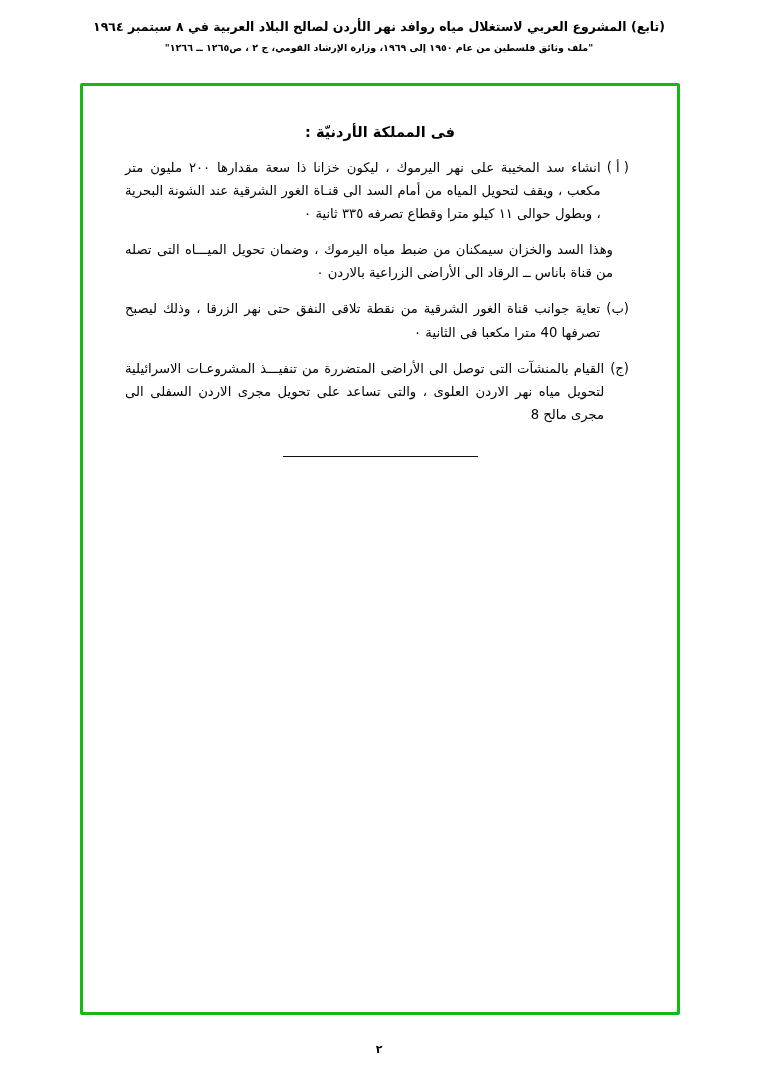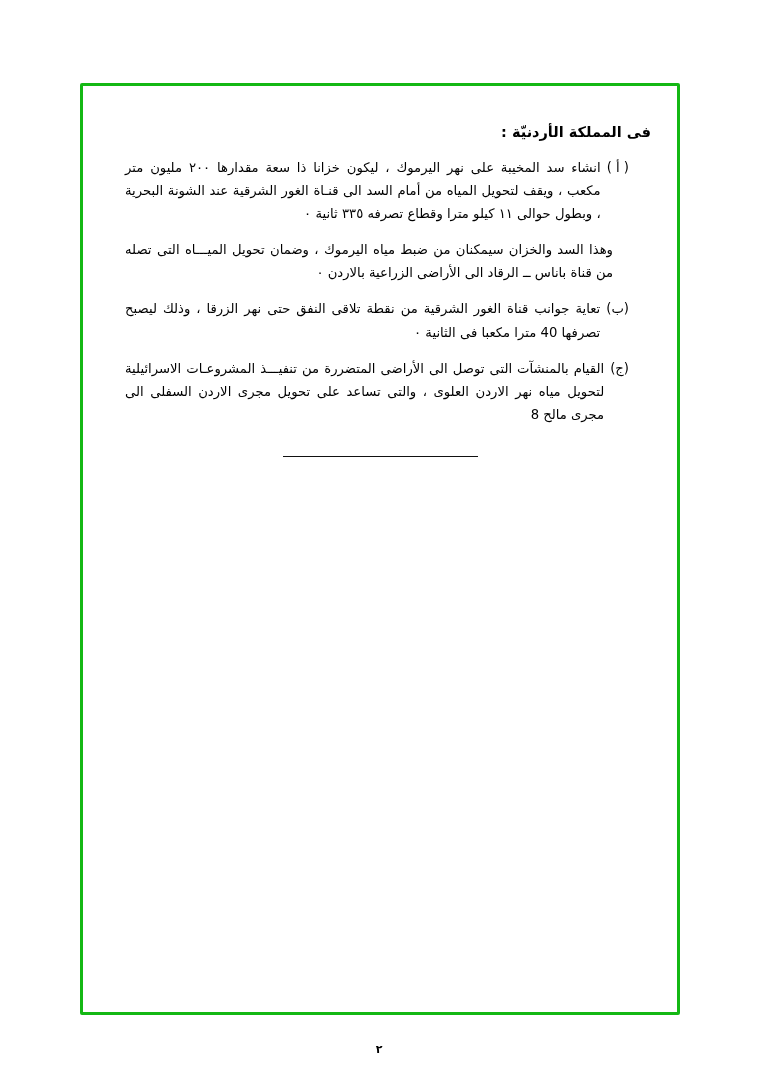--- a/index.html
+++ b/index.html
@@ -73,21 +73,21 @@
     top: 20px;
     right: 26px;
     left: 26px;
     direction: rtl;
     text-align: right;
   }
 
   .section-title {
     font-size: 14.5px;
     font-weight: bold;
-    text-align: right;
+    text-align: center;
     margin: 18px 0 16px 0;
     letter-spacing: 0.3px;
   }
 
   .para {
     display: flex;
     flex-direction: row;
     margin-bottom: 13px;
     font-size: 13.2px;
     line-height: 1.75;
@@ -129,20 +129,24 @@
     text-align: center;
     font-size: 11px;
     font-weight: bold;
   }
 </style>
 </head>
 <body>
 
 <div class="page">
 
+  <div class="doc-header">
+    <div class="main-title">(تابع) المشروع العربي لاستغلال مياه روافد نهر الأردن لصالح البلاد العربية في ٨ سبتمبر ١٩٦٤</div>
+    <div class="sub-title">"ملف وثائق فلسطين من عام ١٩٥٠ إلى ١٩٦٩، وزارة الإرشاد القومي، ج ٢ ، ص١٢٦٥ ــ ١٢٦٦"</div>
+  </div>
 
   <div class="frame">
     <div class="content">
 
       <div class="section-title">فى المملكة الأردنيّة :</div>
 
       <div class="para indent-1">
         <span class="marker">( أ )</span>
         <span class="body">انشاء سد المخيبة على نهر اليرموك ، ليكون خزانا ذا سعة مقدارها ٢٠٠ مليون متر مكعب ، ويقف لتحويل المياه من أمام السد الى قنـاة الغور الشرقية عند الشونة البحرية ، وبطول حوالى ١١ كيلو مترا وقطاع تصرفه ٣٣٥ ثانية ٠</span>
       </div>

